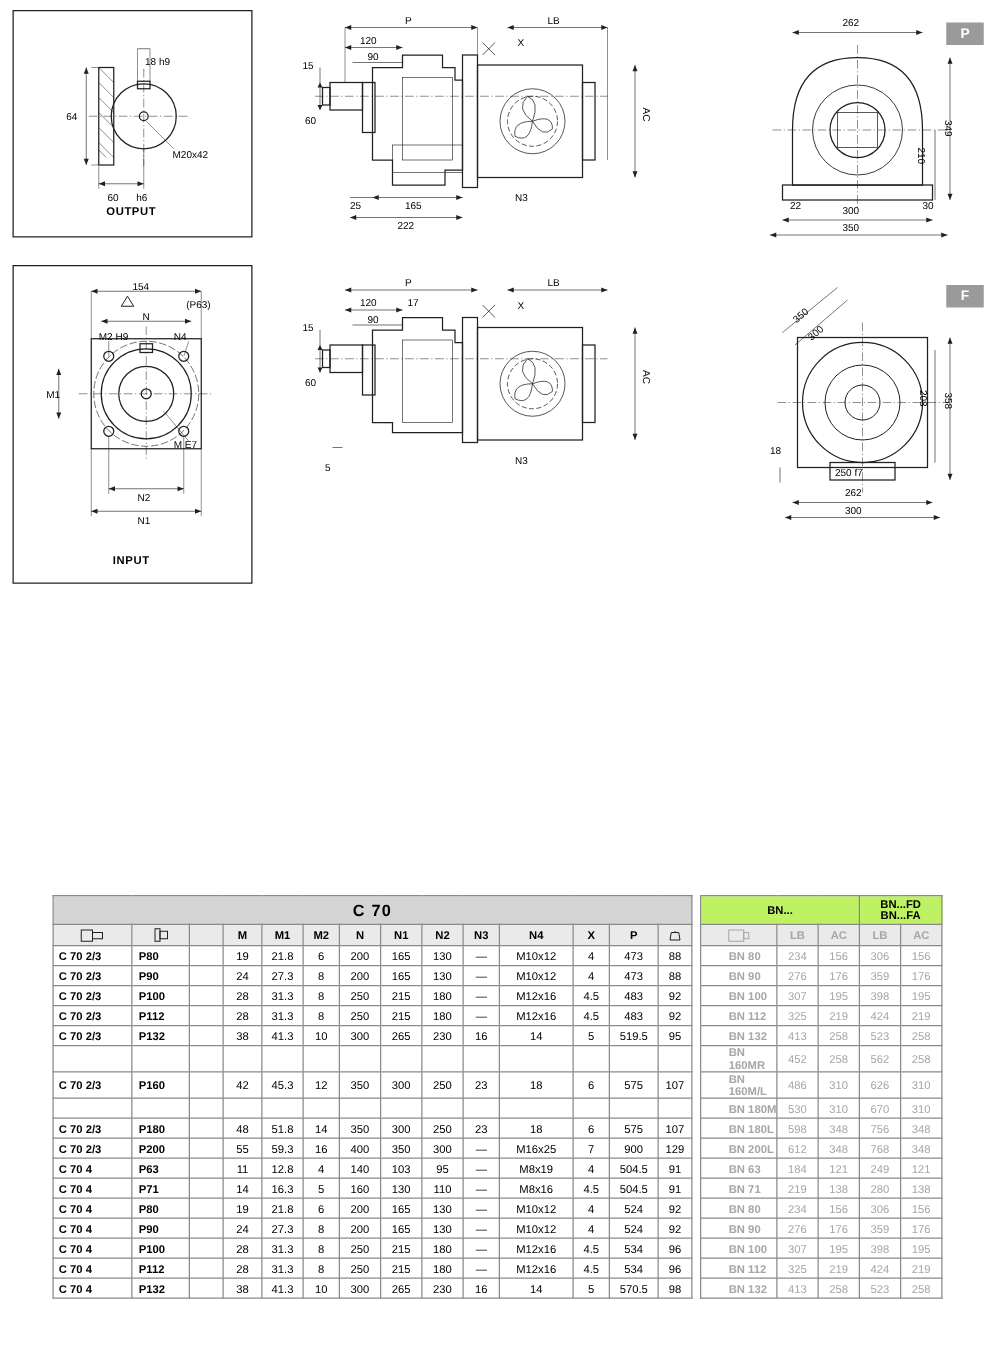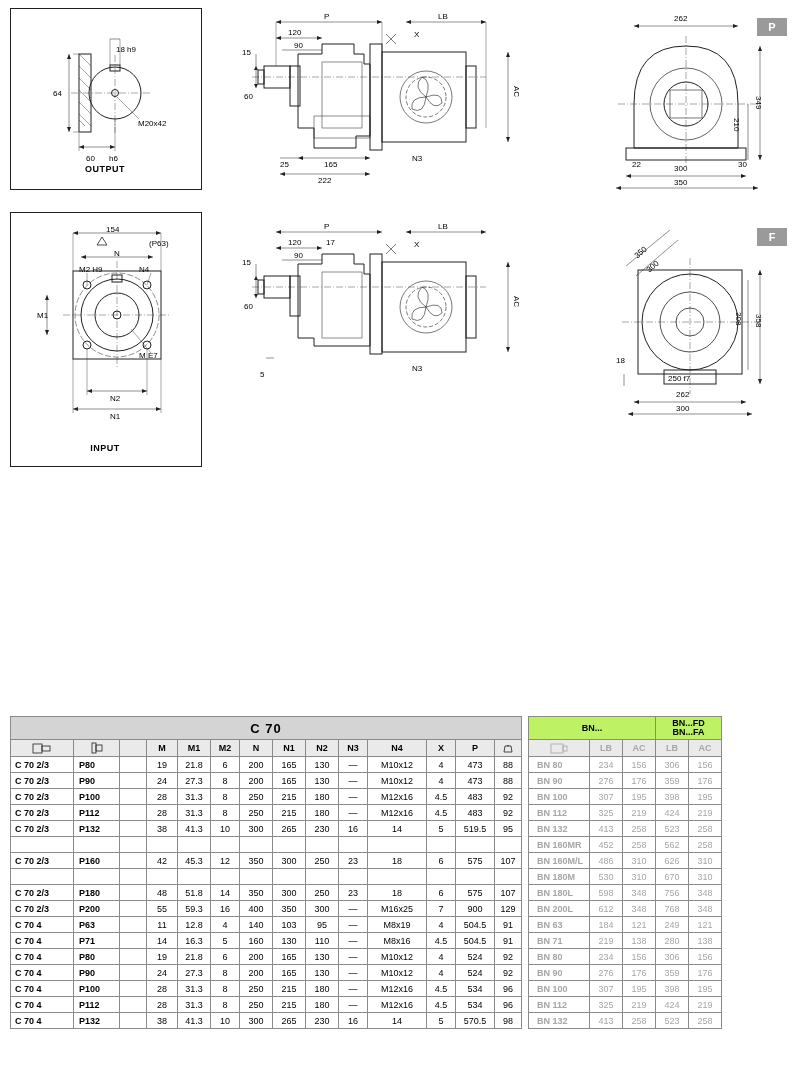--- a/index.html
+++ b/index.html
@@ -6,30 +6,30 @@
   body{width:806px;height:1088px;font-family:"Liberation Sans",sans-serif;color:#000;position:relative;overflow:hidden;}
   .page{position:relative;width:806px;height:1088px;}
 
   
   .abs{position:absolute;}
   .dim-txt{font-size:8px;font-family:"Liberation Sans",sans-serif;color:#000;white-space:nowrap;}
   .lbl{font-size:9px;font-weight:bold;letter-spacing:.5px;}
   svg{display:block;}
 
   
-  table{border-collapse:collapse;font-size:9px;}
+  table{border-collapse:collapse;font-size:9px;margin-left:32px;}
   .tbl-wrap{position:absolute;left:10px;top:716px;}
   td,th{border:1px solid #8a8a8a;padding:0;text-align:center;vertical-align:middle;height:15px;}
   .hdr-title{background:#d4d4d4;font-size:13px;font-weight:bold;height:22px;letter-spacing:1px;}
   .hdr-sub{background:#bef264;font-weight:bold;font-size:9px;height:17px;}
   .hdr-col{background:#eaeaea;font-weight:bold;font-size:9px;height:16px;}
   .c-model{font-weight:bold;text-align:left;padding-left:4px;width:58px;}
   .c-p{font-weight:bold;text-align:left;padding-left:5px;width:40px;}
   .grey-txt{color:#a6a6a6;}
-  .bn-col{font-weight:bold;text-align:left;padding-left:8px;color:#a6a6a6;}
+  .bn-col{font-weight:bold;text-align:left;padding-left:22px;color:#a6a6a6;}
   .kg-head{background:#eaeaea;}
 
   
   .panel{position:absolute;border:1px solid #231f20;background:#fff;}
 
   .tag{position:absolute;width:30px;height:18px;background:#9a9a9a;color:#fff;font-size:11px;font-weight:bold;display:flex;align-items:center;justify-content:center;}
 </style>
 </head>
 <body>
 

